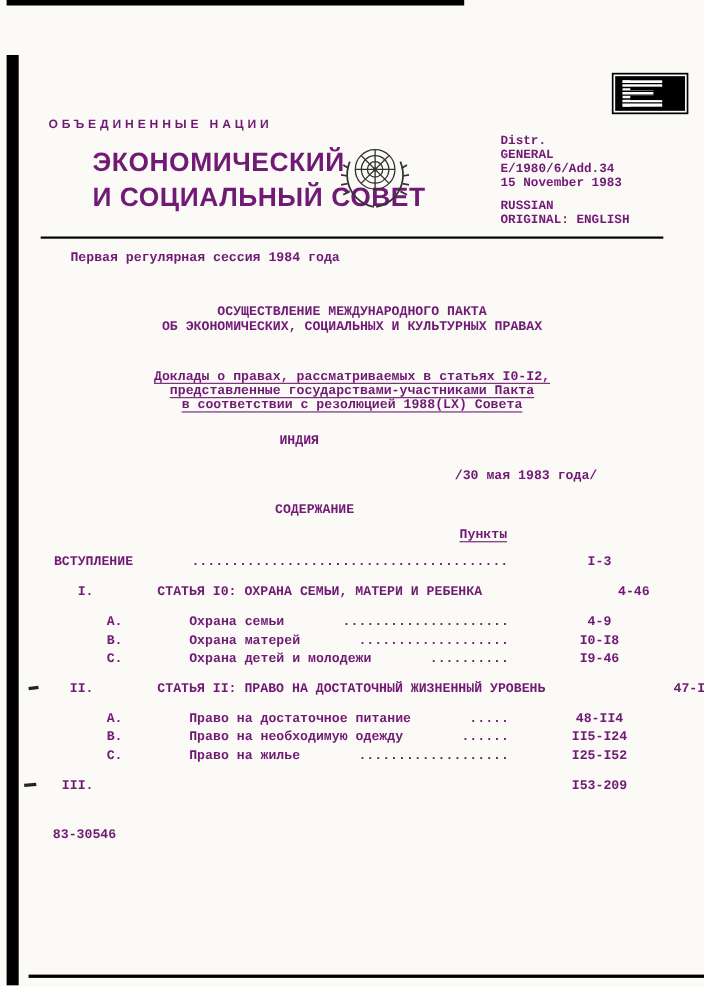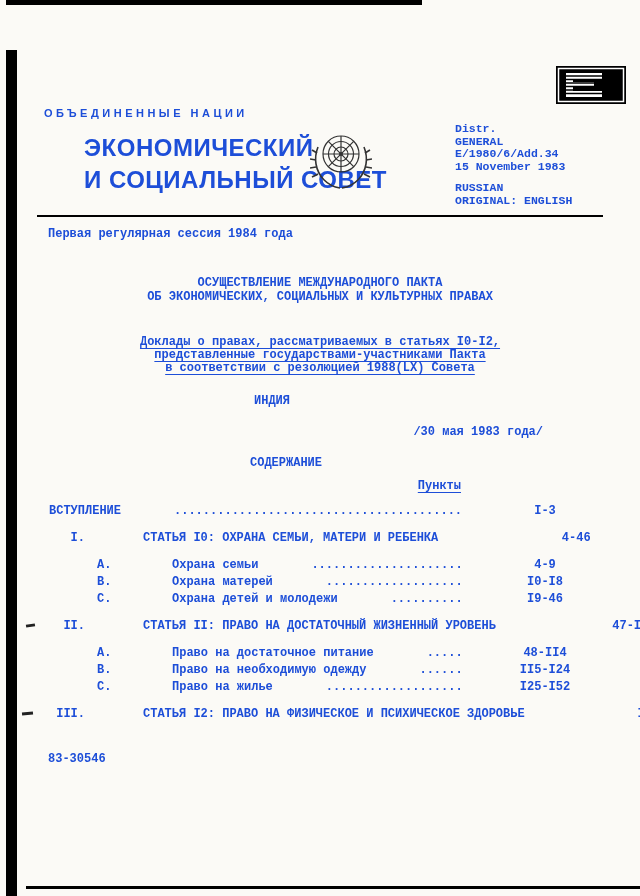--- a/index.html
+++ b/index.html
@@ -3,21 +3,21 @@
 <meta charset="utf-8">
 <style>
   html, body { margin: 0; padding: 0; }
   body {
     width: 640px; height: 896px;
     background: #e9e9e9;
     font-family: "Liberation Mono", "DejaVu Sans Mono", monospace;
   }
   .page {
     position: relative; width: 640px; height: 896px;
-    background: #fbfaf6; color: #1d4ed8; overflow: hidden;
+    background: #fbfaf6; color: #701a75; overflow: hidden;
   }
 
   
   .edge-top    { position: absolute; left: 6px;  top: 0;      width: 416px; height: 5px;  background: #000; }
   .edge-left   { position: absolute; left: 6px;  top: 50px;   width: 11px;  height: 846px; background: #000; }
   .edge-bottom { position: absolute; left: 26px; top: 886px;  width: 614px; height: 3px;  background: #000; }
   .mark { position: absolute; background: #222; height: 3px; }
   .mark1 { left: 26px; top: 624px; width: 9px;  transform: rotate(-8deg); }
   .mark2 { left: 22px; top: 712px; width: 11px; transform: rotate(-5deg); }
 
@@ -37,21 +37,21 @@
   .emblem { position: absolute; left: 310px; top: 126px; width: 62px; height: 66px; }
   .distr {
     position: absolute; left: 455px; top: 123px;
     font-size: 11.5px; font-weight: 700; line-height: 12.5px; white-space: nowrap;
   }
   .distr .lang { margin-top: 9px; }
 
   .rule { position: absolute; left: 37px; top: 215px; width: 566px; height: 2px; background: #000; }
 
   .mono { font-size: 12px; font-weight: 700; }
-  .session { position: absolute; left: 48px; top: 227px; white-space: nowrap; text-align: center; }
+  .session { position: absolute; left: 64px; top: 227px; white-space: nowrap; text-align: center; }
   .title { position: absolute; left: 0; top: 276px; width: 640px; text-align: center; line-height: 14px; }
   .subtitle { position: absolute; left: 0; top: 336px; width: 640px; text-align: center; line-height: 13px; }
   .u { text-decoration: underline; text-underline-offset: 2.5px; text-decoration-thickness: 1px; }
   .country { position: absolute; left: 0; top: 394px; width: 544px; text-align: center; }
   .recv { position: absolute; left: 0; top: 425px; width: 543px; text-align: right; white-space: nowrap; }
   .contents-h { position: absolute; left: 0; top: 456px; width: 572px; text-align: center; }
   .col-h { position: absolute; left: 0; top: 479px; width: 461px; text-align: right; }
 
   
   .toc { position: absolute; left: 46px; top: 503px; width: 531px; }
@@ -218,21 +218,20 @@
     <span class="toc-pages">II5-I24</span>
   </div>
       <div class="toc-row l2">
     <span class="toc-num">C.</span>
     <span class="toc-label">Право на жилье</span>
     <span class="toc-leader">..........................................................................................</span>
     <span class="toc-pages">I25-I52</span>
   </div>
       <div class="toc-row l1 gap">
     <span class="toc-num">III.</span>
-    <span class="toc-label">СТАТЬЯ I2: ПРАВО НА ФИЗИЧЕСКОЕ И ПСИХИЧЕСКОЕ ЗДОРОВЬЕ</span>
     <span class="toc-leader"></span>
     <span class="toc-pages">I53-209</span>
   </div>
     </div>
 
   <div class="footer mono">83-30546</div>
 
 </div>
 
 </body></html>

